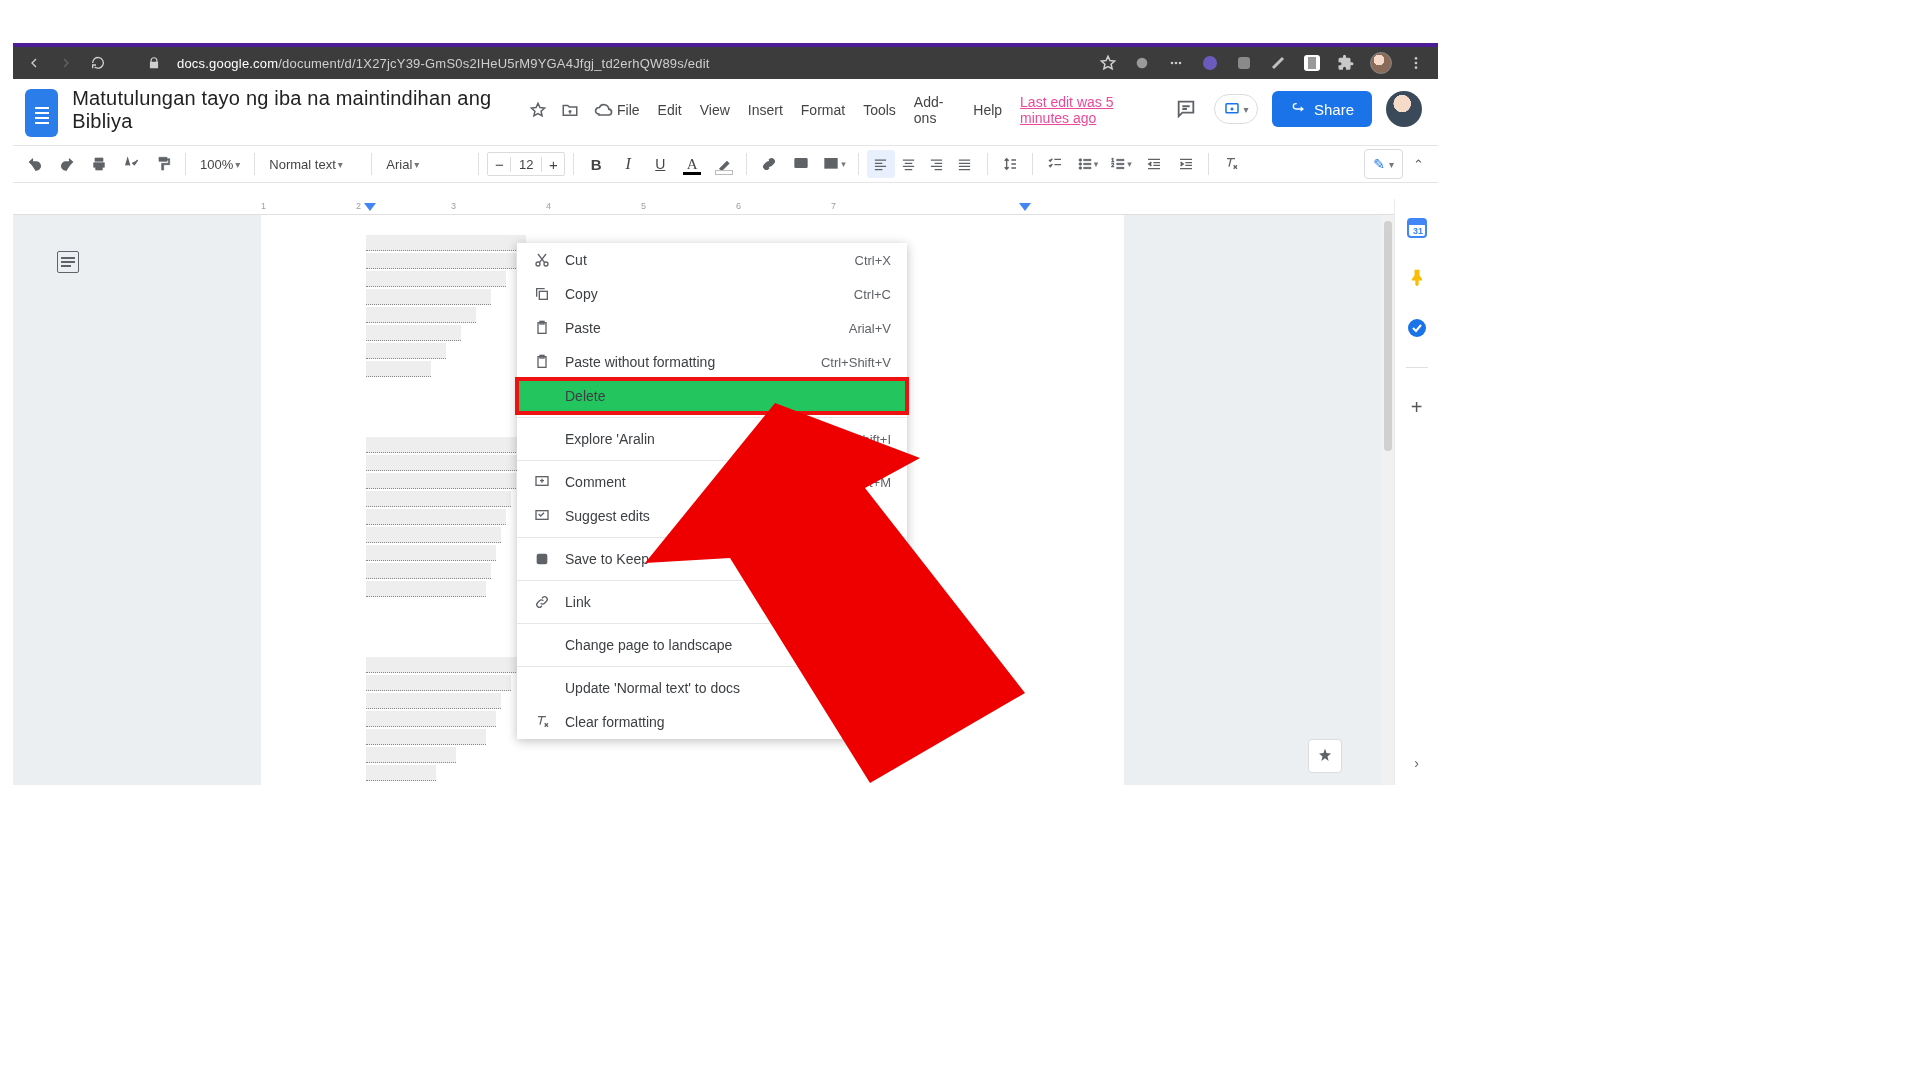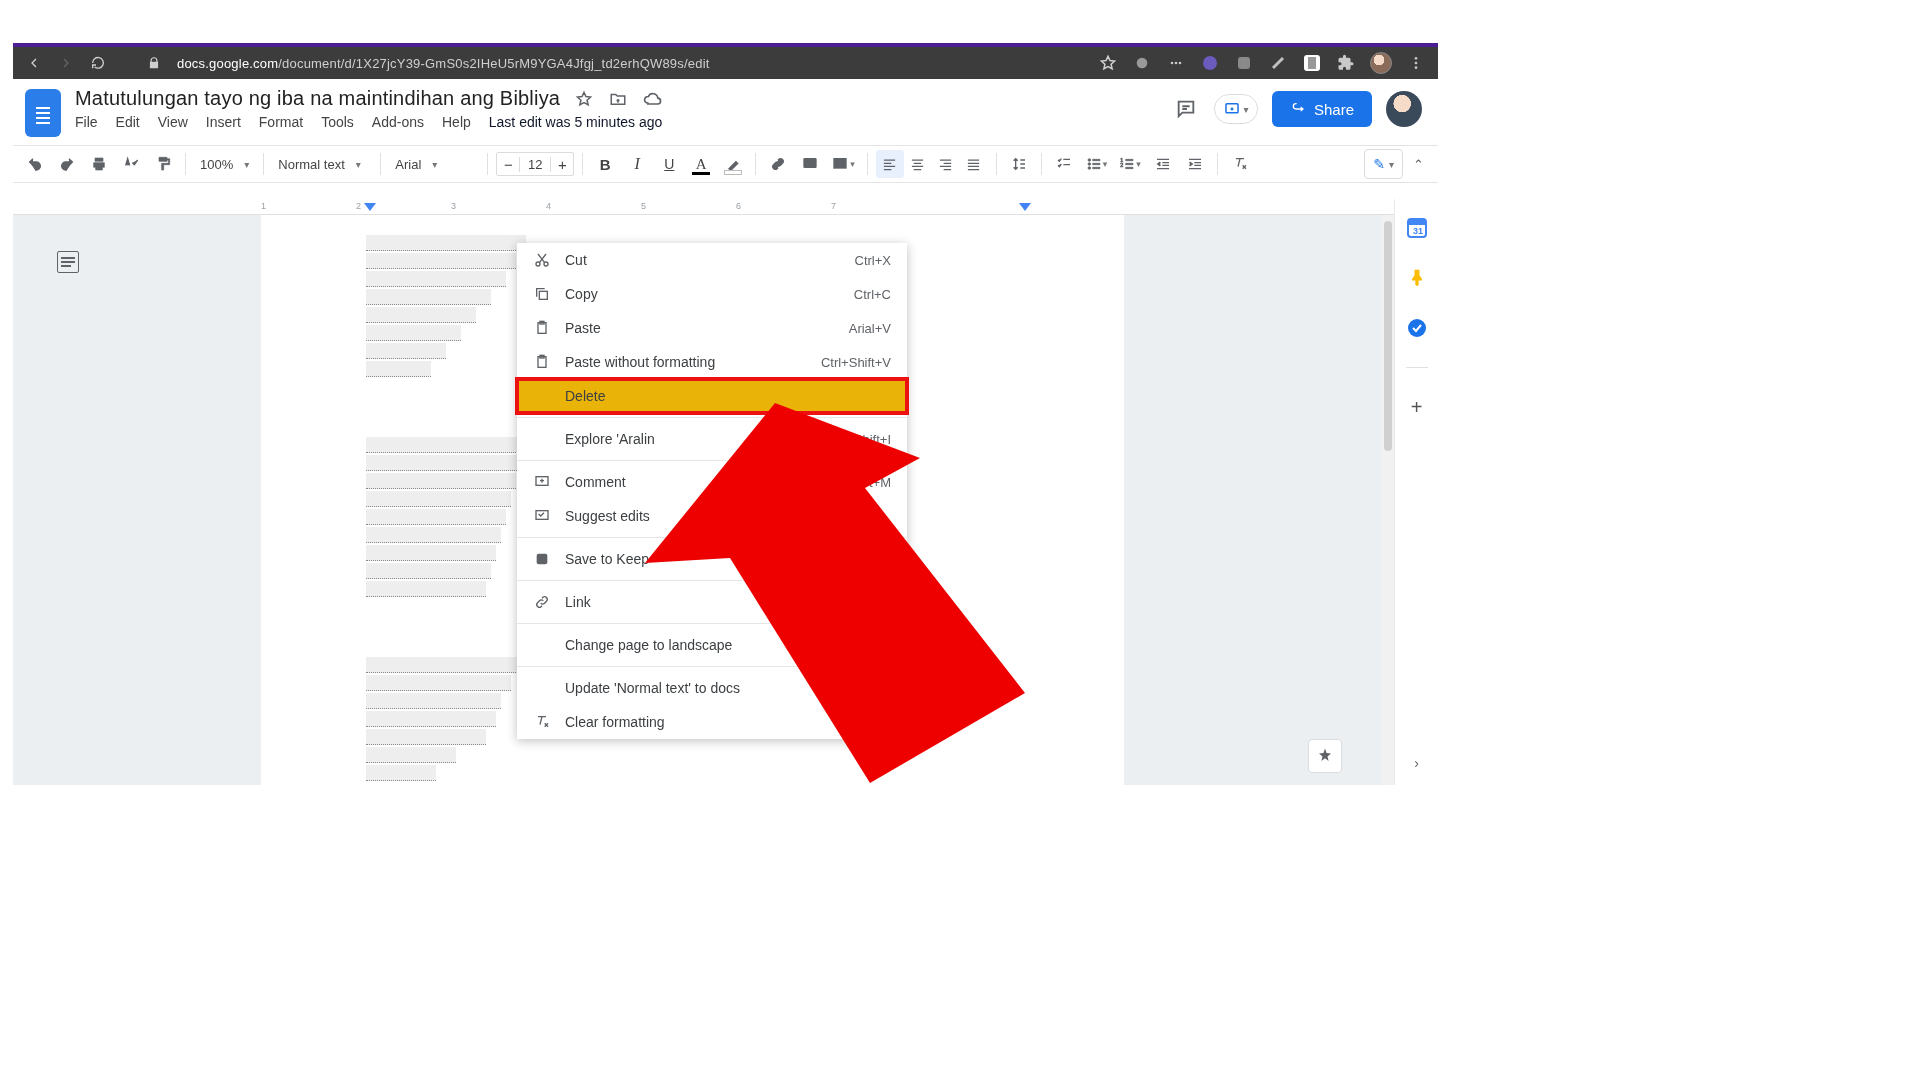--- a/index.html
+++ b/index.html
@@ -14,38 +14,38 @@
   .url { flex: 0 0 auto; letter-spacing: .2px; }
   .url .host { color: #fff; }
   .chrome-spacer { flex: 1; }
   .chrome-icon { width: 20px; height: 20px; display: flex; align-items: center; justify-content: center; cursor: pointer; }
   .chrome-icon svg { fill: #c9c9c9; }
   .profile { width: 22px; height: 22px; border-radius: 50%; background: radial-gradient(circle at 40% 35%, #f5d9c8 0 30%, #8a6b5a 31% 100%); border: 1px solid #888; }
   
   .title-row { display: flex; align-items: flex-start; padding: 8px 16px 0 12px; gap: 14px; }
   .docs-logo { width: 36px; height: 48px; border-radius: 6px; background: #2b7de9; display: flex; align-items: center; justify-content: center; margin-top: 2px; }
   .docs-logo-inner { width: 14px; height: 2px; background: #fff; box-shadow: 0 5px 0 #fff, 0 10px 0 #fff, 0 -5px 0 #fff; }
-  .title-block { display: flex; flex-direction: column; gap: 4px; }
+  .title-block { display: flex; flex-direction: row; gap: 4px; }
   .title-line { display: flex; align-items: center; gap: 14px; }
   .doc-title { font-size: 20px; color: #222; font-weight: 400; letter-spacing: .2px; }
   .title-icon { width: 20px; height: 20px; display: flex; align-items: center; justify-content: center; }
   .menu-line { display: flex; align-items: center; gap: 18px; font-size: 14px; color: #444; }
   .menu-item { cursor: pointer; }
-  .last-edit { color: #0f172a; cursor: pointer; }
+  .last-edit { text-decoration: underline; color: #ec4899; cursor: pointer; }
   .right-tools { margin-left: auto; display: flex; align-items: center; gap: 14px; padding-top: 4px; }
   .comments-btn { width: 28px; height: 28px; display: flex; align-items: center; justify-content: center; cursor: pointer; }
   .present-btn { width: 44px; height: 30px; border: 1px solid #dadce0; border-radius: 16px; display: flex; align-items: center; justify-content: center; gap: 2px; cursor: pointer; }
   .share-btn { background: #1a73e8; color: #fff; border-radius: 6px; height: 36px; padding: 0 18px; display: flex; align-items: center; gap: 8px; font-size: 15px; font-weight: 500; cursor: pointer; }
   .avatar { width: 36px; height: 36px; border-radius: 50%; background: radial-gradient(circle at 45% 35%, #f5dbc8 0 28%, #3a4a5a 29% 100%); }
   
   .toolbar { height: 38px; border-top: 1px solid #e4e4e4; border-bottom: 1px solid #e4e4e4; margin-top: 8px; display: flex; align-items: center; padding: 0 8px; gap: 4px; font-size: 13px; color: #444; }
   .tb { height: 28px; min-width: 28px; display: flex; align-items: center; justify-content: center; padding: 0 4px; cursor: pointer; }
   .tb svg { stroke: #5f6368; fill: #5f6368; }
   .tsep { width: 1px; height: 22px; background: #e0e0e0; margin: 0 4px; }
-  .tb-select { display: flex; align-items: center; gap: 11px; padding: 0 6px; cursor: pointer; }
+  .tb-select { display: flex; align-items: center; gap: 2px; padding: 0 6px; cursor: pointer; }
   .tb-select .caret { font-size: 10px; color: #777; }
   .fs-box { height: 24px; border: 1px solid #dadce0; display: flex; align-items: center; border-radius: 2px; }
   .fs-box .m, .fs-box .p { width: 22px; text-align: center; font-size: 15px; cursor: pointer; }
   .fs-box .n { width: 32px; text-align: center; font-size: 13px; border-left: 1px solid #dadce0; border-right: 1px solid #dadce0; }
   .tb.b { font-weight: 700; font-size: 15px; }
   .tb.i { font-style: italic; font-family: 'Times New Roman', serif; font-size: 16px; }
   .tb.u { text-decoration: underline; font-size: 14px; }
   .text-color, .highlight-color { position: relative; }
   .text-color::after { content: ""; position: absolute; bottom: 3px; left: 5px; right: 5px; height: 3px; background: #000; }
   .highlight-color::after { content: ""; position: absolute; bottom: 3px; left: 5px; right: 5px; height: 3px; background: #fff; border: 1px solid #bbb; }
@@ -75,21 +75,21 @@
   .sp-plus { font-size: 20px; color: #555; cursor: pointer; }
   .sp-chevron { margin-top: auto; margin-bottom: 14px; font-size: 14px; color: #5f6368; cursor: pointer; }
   
   .explore-bottom { position: absolute; right: 52px; bottom: 12px; width: 34px; height: 34px; background: #fff; border: 1px solid #dadce0; border-radius: 4px; display: flex; align-items: center; justify-content: center; cursor: pointer; }
   
   .vscroll { position: absolute; right: 44px; top: 168px; width: 12px; bottom: 0; background: #f1f1f1; }
   .vscroll .thumb { position: absolute; top: 6px; left: 2px; right: 2px; height: 230px; background: #d0d0d0; border-radius: 4px; }
   
   .ctx-menu { position: absolute; left: 504px; top: 196px; width: 390px; background: #fff; box-shadow: 0 2px 10px rgba(0,0,0,.25); font-size: 14px; color: #3c4043; z-index: 20; }
   .ctx-item { height: 34px; display: flex; align-items: center; padding: 0 16px; gap: 14px; cursor: pointer; position: relative; }
-  .ctx-item.hl { background: #eab308; outline: 4px solid #e11; outline-offset: -2px; }
+  .ctx-item.hl { background: #22c55e; outline: 4px solid #e11; outline-offset: -2px; }
   .ctx-icon { width: 18px; height: 18px; flex-shrink: 0; display: flex; align-items: center; justify-content: center; color: #5f6368; }
   .ctx-label { flex: 1; }
   .ctx-short { color: #5f6368; font-size: 13px; }
   .ctx-sep { height: 1px; background: #e6e6e6; margin: 4px 0; }
   .ctx-item.noicon .ctx-icon { visibility: hidden; }
   
   .big-arrow { position: absolute; left: 632px; top: 356px; width: 380px; height: 410px; z-index: 30; pointer-events: none; }
 </style>
 </head>
 <body>

